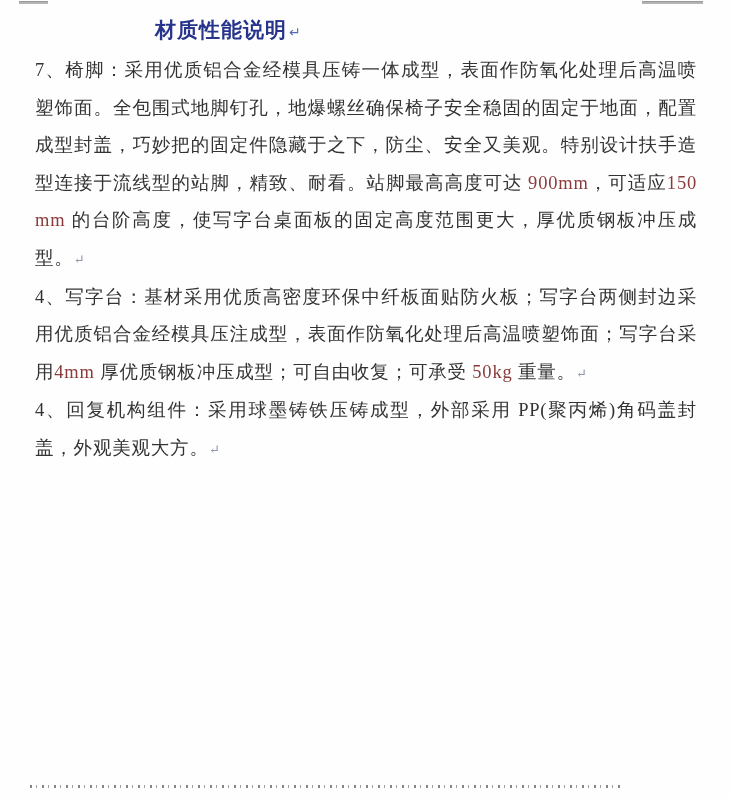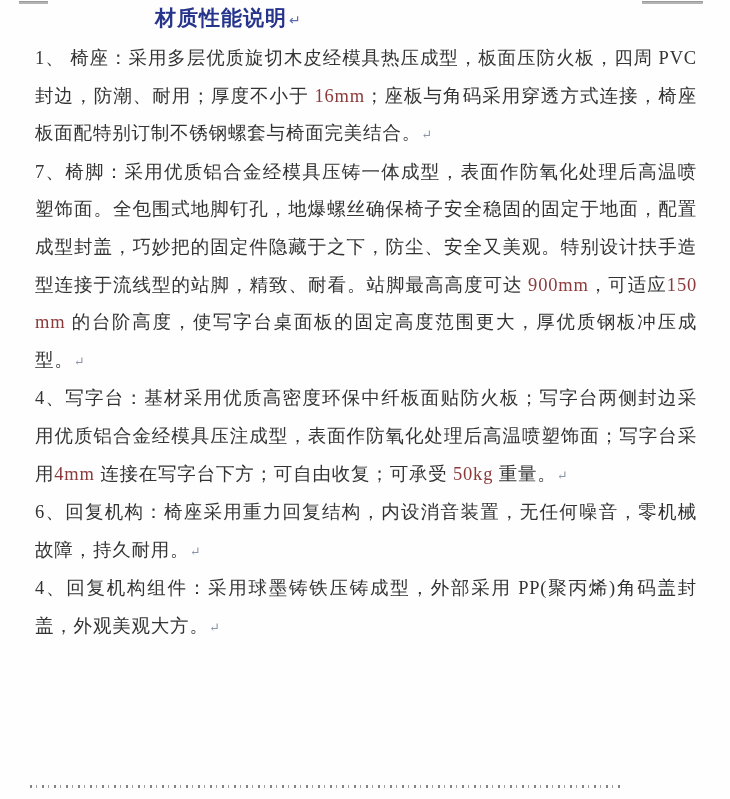--- a/index.html
+++ b/index.html
@@ -14,21 +14,21 @@
     overflow: hidden;
     font-family: "Liberation Serif", "DejaVu Serif", serif;
   }
   .page {
     position: absolute;
     top: 0; left: 0;
     width: 730px;
     height: 799px;
     background: #fefefe;
     box-sizing: border-box;
-    padding: 2px 33px 0 35px;
+    padding: 14px 33px 0 35px;
   }
   .border-fragment {
     position: absolute;
     height: 3px;
     background: #b4b4b4;
     border-top: 1px solid #9a9a9a;
     box-sizing: border-box;
     top: 1px;
   }
   .border-fragment.left { left: 19px; width: 29px; }
@@ -86,21 +86,19 @@
 </head>
 <body>
 
 <div class="page">
   <div class="border-fragment left"></div>
   <div class="border-fragment right"></div>
 
   <h1 class="doc-title"><span>材质性能说明</span><span class="pilcrow">↵</span></h1>
 
   <div>
-      <p class="para"><span class="run-text">1、 椅座：采用多层优质旋切木皮经模具热压成型，板面压防火板，四周 PVC封边，防潮、耐用；厚度不小于 </span><span class="run-num">16mm</span><span class="run-text">；座板与角码采用穿透方式连接，椅座板面配特别订制不锈钢螺套与椅面完美结合。</span><span class="pilcrow">↵</span></p>
       <p class="para"><span class="run-text">7、椅脚：采用优质铝合金经模具压铸一体成型，表面作防氧化处理后高温喷塑饰面。全包围式地脚钉孔，地爆螺丝确保椅子安全稳固的固定于地面，配置成型封盖，巧妙把的固定件隐藏于之下，防尘、安全又美观。特别设计扶手造型连接于流线型的站脚，精致、耐看。站脚最高高度可达 </span><span class="run-num">900mm</span><span class="run-text">，可适应</span><span class="run-num">150mm</span><span class="run-text"> 的台阶高度，使写字台桌面板的固定高度范围更大，厚优质钢板冲压成型。</span><span class="pilcrow">↵</span></p>
-      <p class="para"><span class="run-text">4、写字台：基材采用优质高密度环保中纤板面贴防火板；写字台两侧封边采用优质铝合金经模具压注成型，表面作防氧化处理后高温喷塑饰面；写字台采用</span><span class="run-num">4mm</span><span class="run-text"> 连接在写字台下方；可自由收复；可承受 </span><span class="run-num">50kg</span><span class="run-text"> 重量。</span><span class="pilcrow">↵</span></p>
-      <p class="para"><span class="run-text">6、回复机构：椅座采用重力回复结构，内设消音装置，无任何噪音，零机械故障，持久耐用。</span><span class="pilcrow">↵</span></p>
+      <p class="para"><span class="run-text">4、写字台：基材采用优质高密度环保中纤板面贴防火板；写字台两侧封边采用优质铝合金经模具压注成型，表面作防氧化处理后高温喷塑饰面；写字台采用</span><span class="run-num">4mm</span><span class="run-text"> 厚优质钢板冲压成型；可自由收复；可承受 </span><span class="run-num">50kg</span><span class="run-text"> 重量。</span><span class="pilcrow">↵</span></p>
       <p class="para"><span class="run-text">4、回复机构组件：采用球墨铸铁压铸成型，外部采用 PP(聚丙烯)角码盖封盖，外观美观大方。</span><span class="pilcrow">↵</span></p>
     </div>
 
   <div class="clipped-text-row"></div>
 </div>
 
 </body></html>

